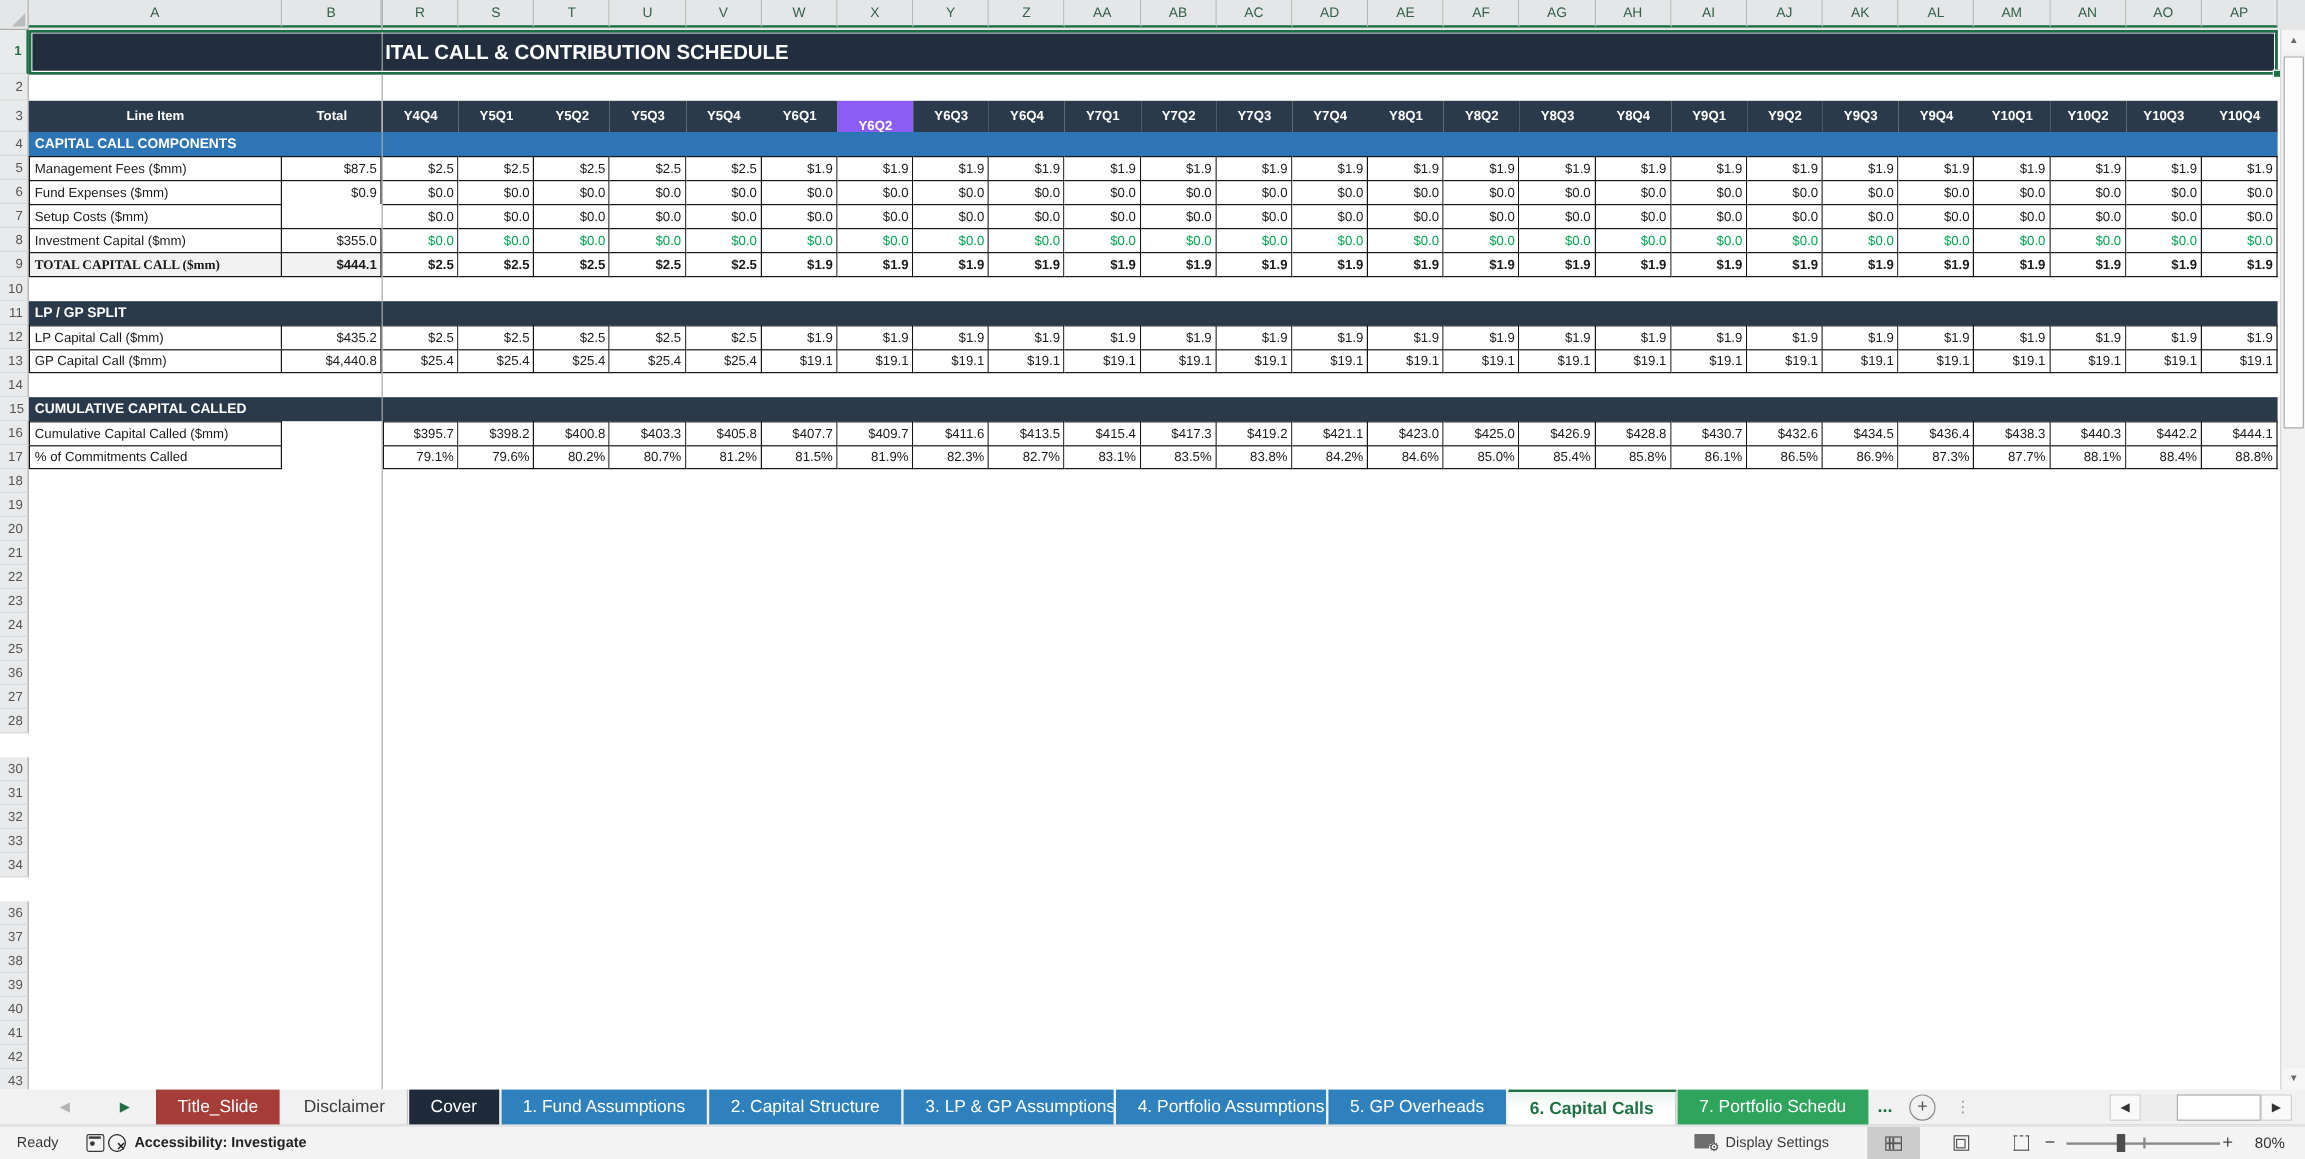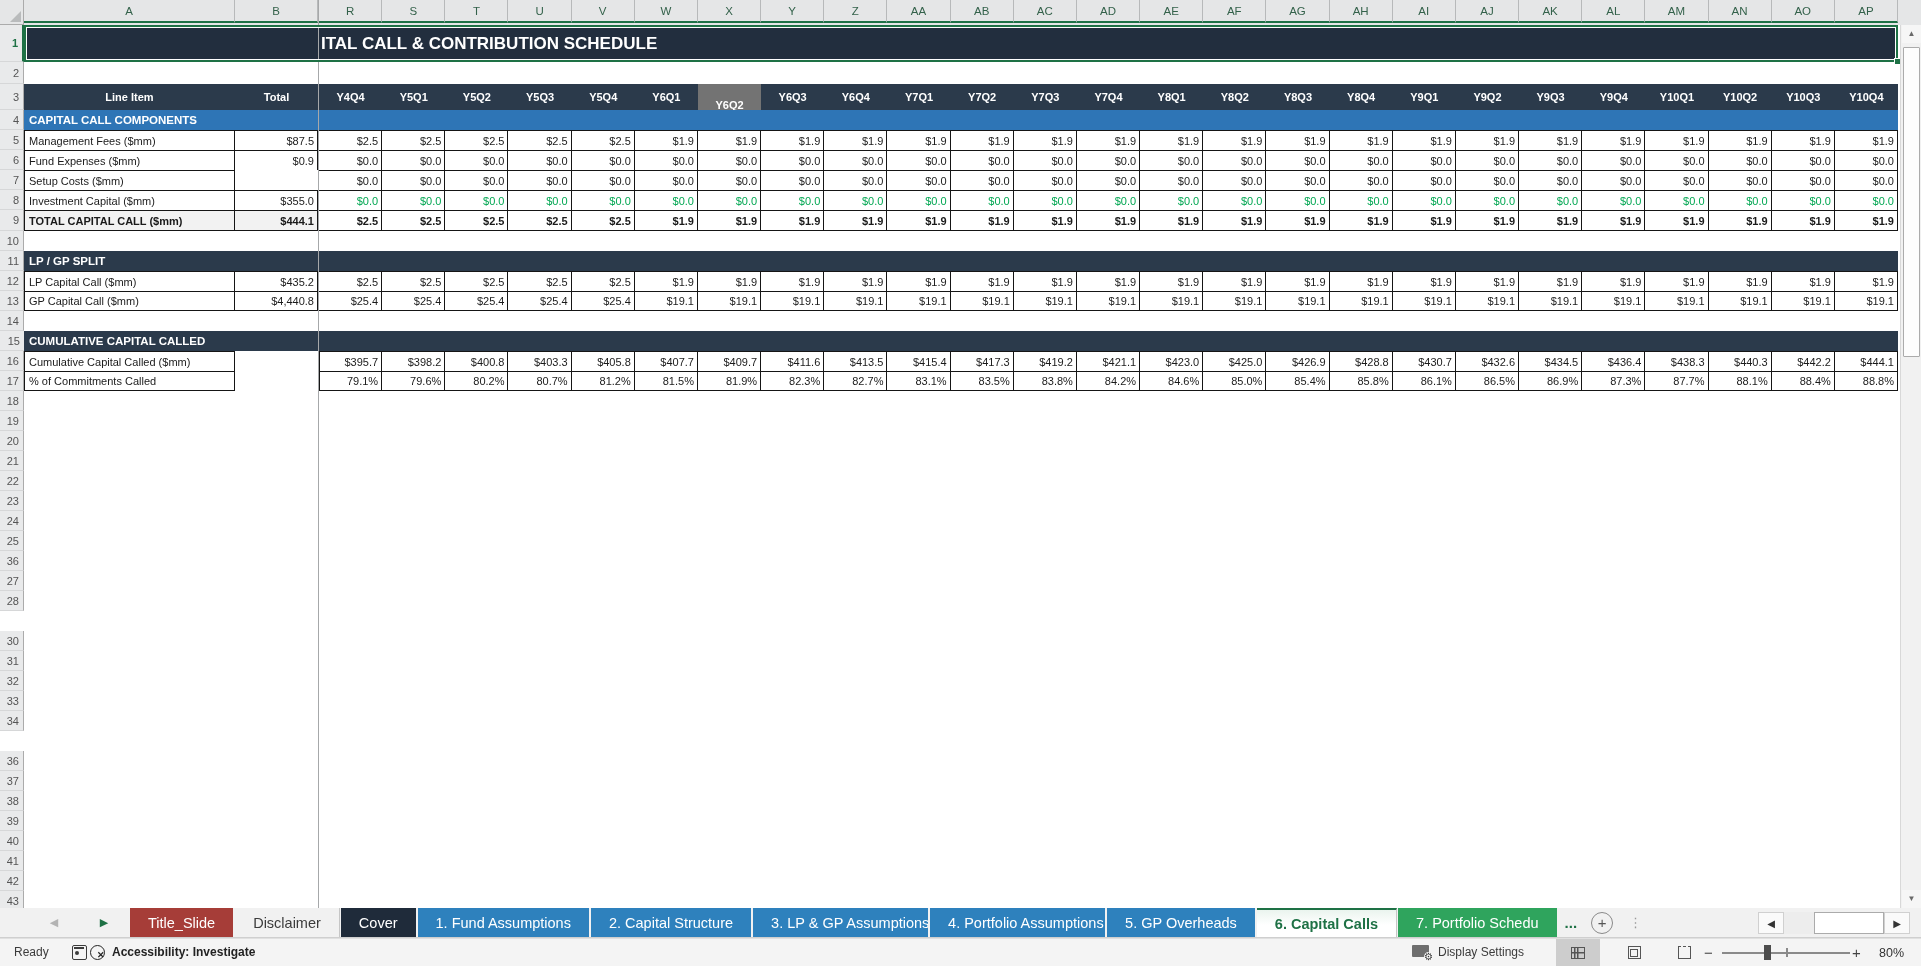--- a/index.html
+++ b/index.html
@@ -196,21 +196,21 @@
           <span>ITAL CALL &amp; CONTRIBUTION SCHEDULE</span>
         </div>
         <div class="hdrcell" style="left: 24px; top: 84px; width: 211px; height: 26px; background: rgb(43, 58, 75);">Line Item</div>
         <div class="hdrcell" style="left: 235px; top: 84px; width: 83px; height: 26px; background: rgb(43, 58, 75);">Total</div>
         <div class="hdrcell" style="left: 319px; top: 84px; width: 63.16px; height: 26px; background: rgb(43, 58, 75);">Y4Q4</div>
         <div class="hdrcell" style="left: 382.16px; top: 84px; width: 63.16px; height: 26px; background: rgb(43, 58, 75);">Y5Q1</div>
         <div class="hdrcell" style="left: 445.32px; top: 84px; width: 63.16px; height: 26px; background: rgb(43, 58, 75);">Y5Q2</div>
         <div class="hdrcell" style="left: 508.48px; top: 84px; width: 63.16px; height: 26px; background: rgb(43, 58, 75);">Y5Q3</div>
         <div class="hdrcell" style="left: 571.64px; top: 84px; width: 63.16px; height: 26px; background: rgb(43, 58, 75);">Y5Q4</div>
         <div class="hdrcell" style="left: 634.8px; top: 84px; width: 63.16px; height: 26px; background: rgb(43, 58, 75);">Y6Q1</div>
-        <div class="hdrcell" style="left: 697.96px; top: 84px; width: 63.16px; height: 41px; background: #737373;">Y6Q2</div>
+        <div class="hdrcell" style="left: 697.96px; top: 84px; width: 63.16px; height: 41px; background: #8b5cf6;">Y6Q2</div>
         <div class="hdrcell" style="left: 761.12px; top: 84px; width: 63.16px; height: 26px; background: rgb(43, 58, 75);">Y6Q3</div>
         <div class="hdrcell" style="left: 824.28px; top: 84px; width: 63.16px; height: 26px; background: rgb(43, 58, 75);">Y6Q4</div>
         <div class="hdrcell" style="left: 887.44px; top: 84px; width: 63.16px; height: 26px; background: rgb(43, 58, 75);">Y7Q1</div>
         <div class="hdrcell" style="left: 950.6px; top: 84px; width: 63.16px; height: 26px; background: rgb(43, 58, 75);">Y7Q2</div>
         <div class="hdrcell" style="left: 1013.76px; top: 84px; width: 63.16px; height: 26px; background: rgb(43, 58, 75);">Y7Q3</div>
         <div class="hdrcell" style="left: 1076.92px; top: 84px; width: 63.16px; height: 26px; background: rgb(43, 58, 75);">Y7Q4</div>
         <div class="hdrcell" style="left: 1140.08px; top: 84px; width: 63.16px; height: 26px; background: rgb(43, 58, 75);">Y8Q1</div>
         <div class="hdrcell" style="left: 1203.24px; top: 84px; width: 63.16px; height: 26px; background: rgb(43, 58, 75);">Y8Q2</div>
         <div class="hdrcell" style="left: 1266.4px; top: 84px; width: 63.16px; height: 26px; background: rgb(43, 58, 75);">Y8Q3</div>
         <div class="hdrcell" style="left: 1329.56px; top: 84px; width: 63.16px; height: 26px; background: rgb(43, 58, 75);">Y8Q4</div>
@@ -324,21 +324,21 @@
         <div class="cell num green" style="left: 1266.4px; top: 190px; width: 63.16px; height: 20px;">$0.0</div>
         <div class="cell num green" style="left: 1329.56px; top: 190px; width: 63.16px; height: 20px;">$0.0</div>
         <div class="cell num green" style="left: 1392.72px; top: 190px; width: 63.16px; height: 20px;">$0.0</div>
         <div class="cell num green" style="left: 1455.88px; top: 190px; width: 63.16px; height: 20px;">$0.0</div>
         <div class="cell num green" style="left: 1519.04px; top: 190px; width: 63.16px; height: 20px;">$0.0</div>
         <div class="cell num green" style="left: 1582.2px; top: 190px; width: 63.16px; height: 20px;">$0.0</div>
         <div class="cell num green" style="left: 1645.36px; top: 190px; width: 63.16px; height: 20px;">$0.0</div>
         <div class="cell num green" style="left: 1708.52px; top: 190px; width: 63.16px; height: 20px;">$0.0</div>
         <div class="cell num green" style="left: 1771.68px; top: 190px; width: 63.16px; height: 20px;">$0.0</div>
         <div class="cell num green" style="left: 1834.84px; top: 190px; width: 63.16px; height: 20px;">$0.0</div>
-        <div class="cell label bold shade bottom" style="left: 24px; top: 210px; width: 211px; height: 21px;">TOTAL CAPITAL CALL ($mm)</div>
+        <div class="cell label bold shade bottom" style="left: 24px; top: 210px; width: 211px; height: 21px; font-family: Liberation Serif, serif;">TOTAL CAPITAL CALL ($mm)</div>
         <div class="cell num bold shade bottom" style="left: 235px; top: 210px; width: 83px; height: 21px;">$444.1</div>
         <div class="cell num bold bottom" style="left: 319px; top: 210px; width: 63.16px; height: 21px;">$2.5</div>
         <div class="cell num bold bottom" style="left: 382.16px; top: 210px; width: 63.16px; height: 21px;">$2.5</div>
         <div class="cell num bold bottom" style="left: 445.32px; top: 210px; width: 63.16px; height: 21px;">$2.5</div>
         <div class="cell num bold bottom" style="left: 508.48px; top: 210px; width: 63.16px; height: 21px;">$2.5</div>
         <div class="cell num bold bottom" style="left: 571.64px; top: 210px; width: 63.16px; height: 21px;">$2.5</div>
         <div class="cell num bold bottom" style="left: 634.8px; top: 210px; width: 63.16px; height: 21px;">$1.9</div>
         <div class="cell num bold bottom" style="left: 697.96px; top: 210px; width: 63.16px; height: 21px;">$1.9</div>
         <div class="cell num bold bottom" style="left: 761.12px; top: 210px; width: 63.16px; height: 21px;">$1.9</div>
         <div class="cell num bold bottom" style="left: 824.28px; top: 210px; width: 63.16px; height: 21px;">$1.9</div>

